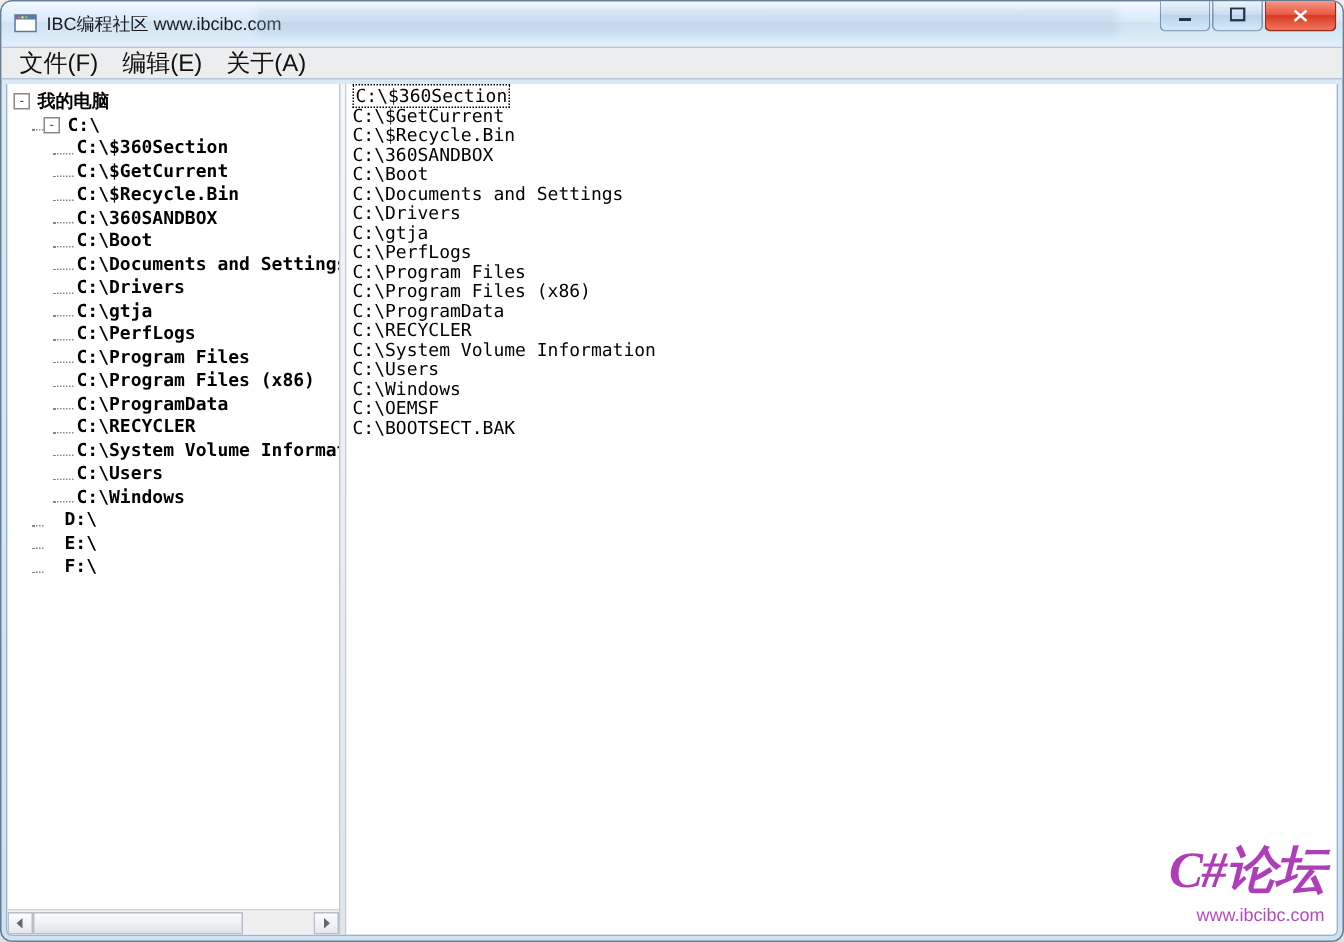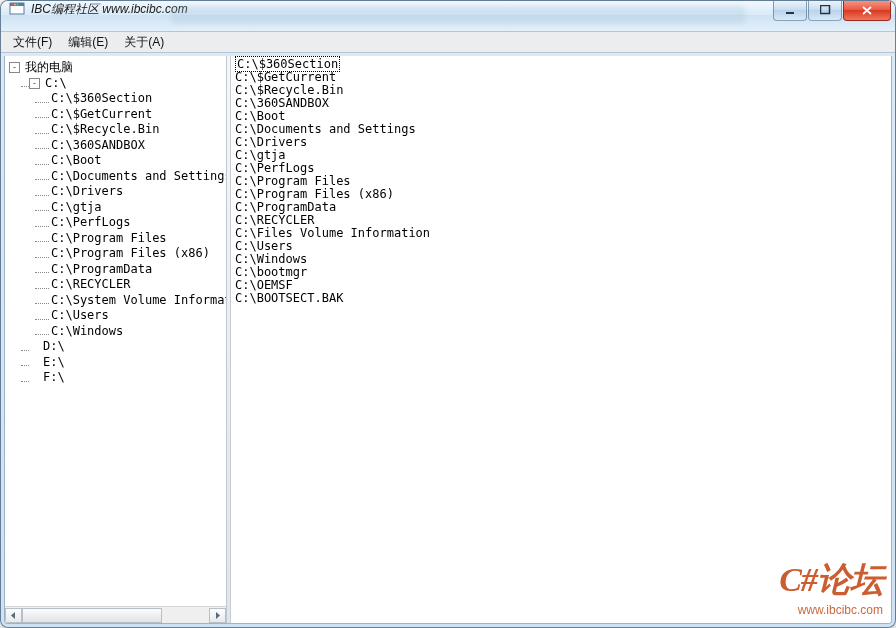--- a/index.html
+++ b/index.html
@@ -15,77 +15,76 @@
   background:linear-gradient(#dceaf7,#cfe2f3);
   box-shadow:0 4px 24px rgba(0,0,0,.35);
   display:flex; flex-direction:column;
   position:relative;
   overflow:hidden;
 }
 
 
 .titlebar {
   height:30px;
-  display:flex; align-items:flex-start;
+  display:flex; align-items:center;
   padding:0 0 0 8px;
   background:linear-gradient(#f2f8fe,#d9eaf8 45%,#cde2f3 46%,#e3f0fb);
   position:relative;
-  font-style:italic;
 }
 .titlebar .appicon { width:16px; height:16px; margin-right:6px; display:inline-flex; align-items:center; justify-content:center; }
 .title-text { color:#1a1a1a; font-size:12px; }
 .title-shadow { position:absolute; left:170px; right:150px; top:5px; height:18px;
   background:rgba(160,190,215,.25); border-radius:3px; filter:blur(2px); }
 
 .win-buttons { position:absolute; right:0; top:-1px; display:flex; gap:1px; padding-right:4px; }
 .win-btn { width:34px; height:21px; border:1px solid rgba(40,80,120,.5); border-top:none;
   border-radius:0 0 4px 4px; display:flex; align-items:center; justify-content:center;
   background:linear-gradient(#eef6fd,#c9def0 48%,#b9d3ea 52%,#d7e9f7);
   cursor:default; }
 .win-btn.close { width:48px; background:linear-gradient(#f59a89,#ea5a44 48%,#d83a22 52%,#f0765f);
   border-color:#9c2a1a; }
 .win-btn svg { pointer-events:none; }
 
 
 .menubar { height:22px; background:#ecedee; border-top:1px solid #b6c4d3; border-bottom:1px solid #b6c4d3;
-  display:flex; align-items:center; padding:0 4px; font-size:12px; color:#111; }
+  display:flex; align-items:center; padding:0 4px; font-size:16px; color:#111; }
 .menu-item { padding:2px 8px; cursor:default; }
 
 
 .client { flex:1; display:flex; background:#fff; margin:3px; border:1px solid #9db3c8; border-top:none;
   border-radius:0 0 4px 4px; overflow:hidden; position:relative; }
 
 .left-pane { width:222px; display:flex; flex-direction:column; border-right:1px solid #bfc8d1; background:#fff; position:relative; }
 .right-pane { flex:1; background:#fff; overflow:auto; padding:2px 2px; }
 .splitter { width:4px; background:linear-gradient(#f5f7fa,#dfe5eb); border-right:1px solid #c5ccd4; cursor:ew-resize; }
 
 
 .tree { flex:1; overflow:hidden; padding:4px 2px 2px 2px; font-family:"SimSun","宋体",monospace,sans-serif; font-size:12px; color:#000; line-height:15.5px; white-space:nowrap; }
 .tree-row { display:flex; align-items:center; height:15.5px; }
 .expander { width:11px; height:11px; border:1px solid #888; font-size:9px; line-height:8px; text-align:center;
   font-family:Arial,sans-serif; color:#444; margin-right:3px; background:#fff; cursor:default; flex:0 0 auto; }
 .hdot { display:inline-block; border-top:1px dotted #888; height:1px; flex:0 0 auto; margin-top:7px; }
 .indent-0 { margin-left:2px; }
 .indent-1 { margin-left:14px; }
 .indent-2 { margin-left:28px; }
-.tree-label { padding-left:2px; }
+.tree-label { padding-left:2px;font-weight:bold; }
 
 
 .listbox { list-style:none; font-family:"SimSun","宋体",monospace,sans-serif; font-size:12px; color:#000; line-height:13px; }
 .listbox li { padding:0 2px; height:13px; cursor:default; }
 .listbox li.selected .txt { background:#fff; border:1px dotted #000; padding:0 1px; }
 
 
 .h-scroll { height:17px; background:#f0f0f0; border-top:1px solid #d4d8dc; display:flex; align-items:center; position:relative; }
 .h-scroll .btn { width:17px; height:15px; background:linear-gradient(#fdfdfe,#e6e9ed); border:1px solid #b7bfc7; display:flex; align-items:center; justify-content:center; }
 .h-scroll .track { flex:1; height:15px; background:#efeff0; position:relative; }
 .h-scroll .thumb { position:absolute; left:0; width:140px; height:15px; background:linear-gradient(#fbfcfd,#dfe4e9); border:1px solid #b7bfc7; }
 
 
-.watermark { position:absolute; right:8px; bottom:6px; text-align:right; pointer-events:none; color:#c2410c; }
+.watermark { position:absolute; right:8px; bottom:6px; text-align:right; pointer-events:none; color:#a21caf; }
 .watermark .w1 { font:italic bold 34px Georgia,serif; letter-spacing:-1px; opacity:.85; }
 .watermark .w2 { font:12px Verdana,sans-serif; opacity:.8; }
 
 </style>
 </head>
 <body>
 
 <div class="window">
 
   <div class="titlebar">
@@ -247,24 +246,23 @@
           <li><span class="txt">C:\360SANDBOX</span></li>
           <li><span class="txt">C:\Boot</span></li>
           <li><span class="txt">C:\Documents and Settings</span></li>
           <li><span class="txt">C:\Drivers</span></li>
           <li><span class="txt">C:\gtja</span></li>
           <li><span class="txt">C:\PerfLogs</span></li>
           <li><span class="txt">C:\Program Files</span></li>
           <li><span class="txt">C:\Program Files (x86)</span></li>
           <li><span class="txt">C:\ProgramData</span></li>
           <li><span class="txt">C:\RECYCLER</span></li>
-          <li><span class="txt">C:\Files Volume Information</span></li>
+          <li><span class="txt">C:\System Volume Information</span></li>
           <li><span class="txt">C:\Users</span></li>
           <li><span class="txt">C:\Windows</span></li>
-          <li><span class="txt">C:\bootmgr</span></li>
           <li><span class="txt">C:\OEMSF</span></li>
           <li><span class="txt">C:\BOOTSECT.BAK</span></li>
         </ul>
     </div>
 
     <div class="watermark">
       <div class="w1">C#论坛</div>
       <div class="w2">www.ibcibc.com</div>
     </div>
   </div>

